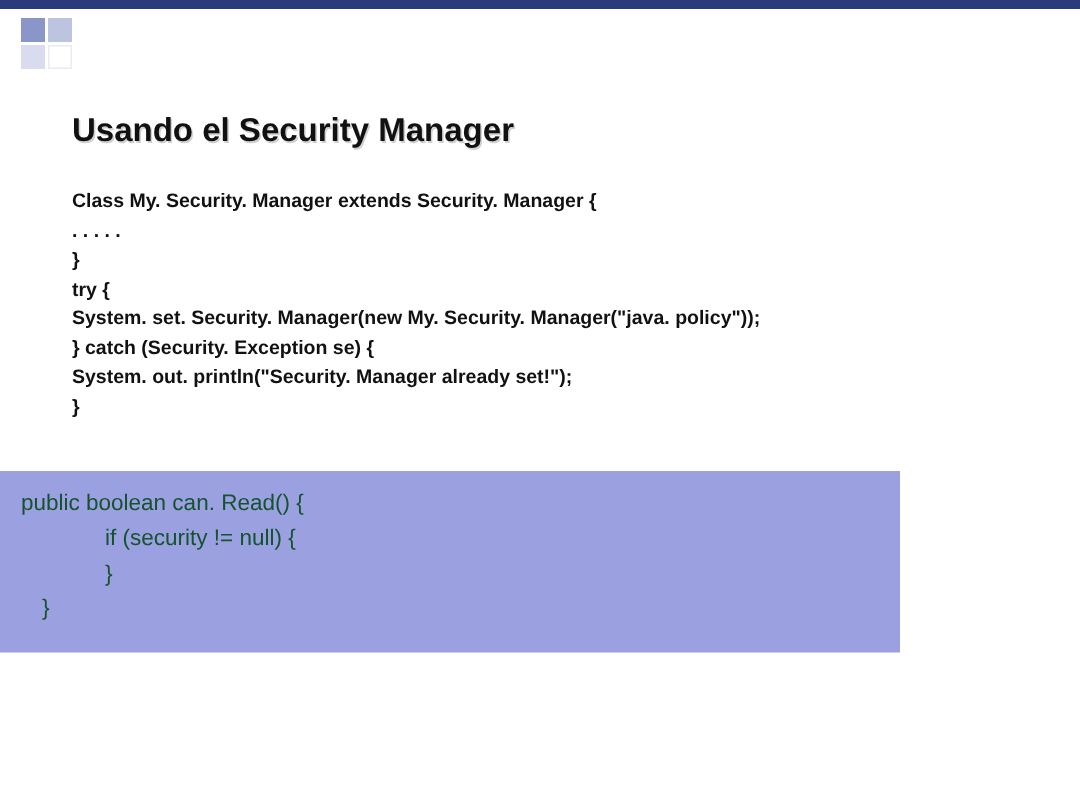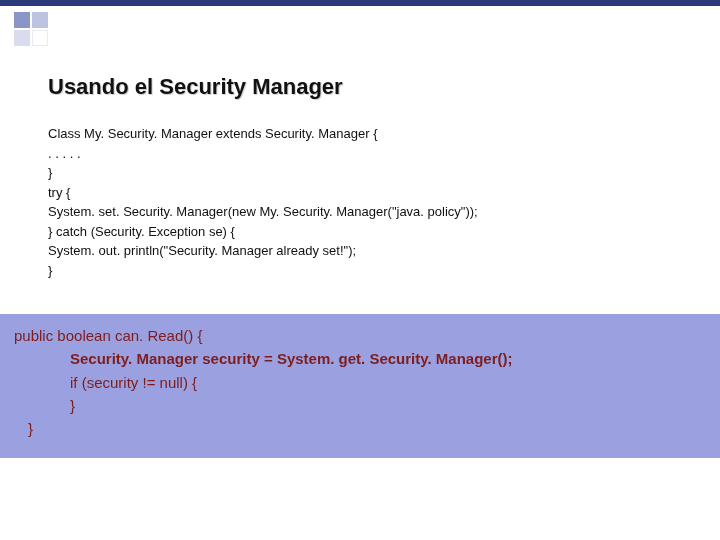--- a/index.html
+++ b/index.html
@@ -44,34 +44,34 @@
     font-weight: bold;
     color: #111;
     text-shadow: 1px 1px 0 #d0d0d0;
   }
   .code-block-1 {
     position: absolute;
     top: 124px;
     left: 48px;
     width: 640px;
     font-size: 13px;
-    font-weight: normal;
+    font-weight: bold;
     color: #111;
     line-height: 1.5;
   }
   .code-block-1 div { white-space: pre; }
   .code-example {
     position: absolute;
     top: 314px;
     left: 0;
-    width: 720px;
+    width: 600px;
     background: #9aa0e0;
     padding: 10px 14px 18px 14px;
     font-size: 15px;
-    color: #7f1d1d;
+    color: #14532d;
     line-height: 1.55;
   }
   .code-example .indent { padding-left: 56px; display: block; }
   .code-example .close-brace { padding-left: 14px; display: block; }
   .kw-bold { font-weight: bold; }
 </style>
 </head>
 <body>
 
 <div class="top-border"></div>
@@ -91,17 +91,16 @@
   <div>}</div>
   <div>try {</div>
   <div>System. set. Security. Manager(new My. Security. Manager("java. policy"));</div>
   <div>} catch (Security. Exception se) {</div>
   <div>System. out. println("Security. Manager already set!");</div>
   <div>}</div>
 </div>
 
 <div class="code-example">
   <div>public boolean can. Read() {</div>
-  <span class="indent kw-bold">Security. Manager security = System. get. Security. Manager();</span>
   <span class="indent">if (security != null) {</span>
   <span class="indent">}</span>
   <span class="close-brace">}</span>
 </div>
 
 </body></html>

